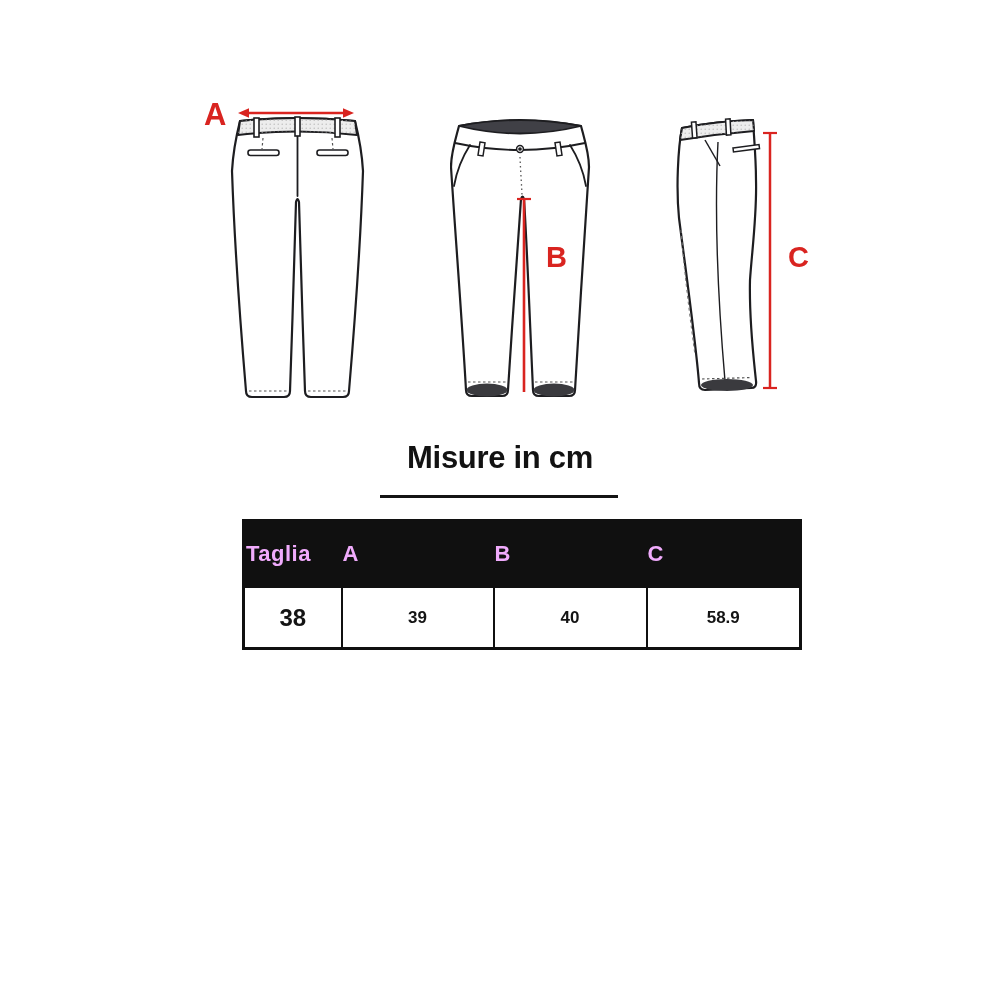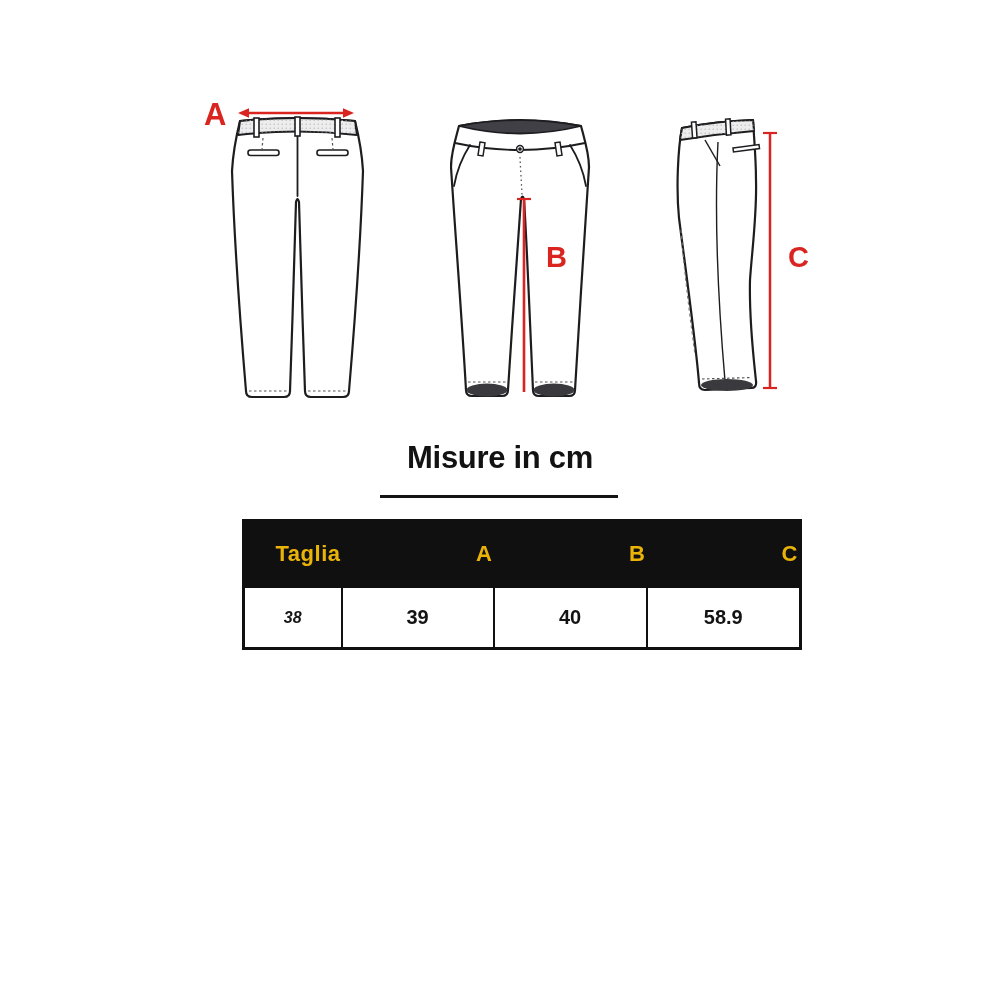--- a/index.html
+++ b/index.html
@@ -19,28 +19,28 @@
     font-size:31px;font-weight:bold;color:#121212;letter-spacing:-0.3px;
   }
   .title-underline{
     position:absolute;left:380px;top:495px;width:238px;height:3px;background:#141414;
   }
   table.size-table{
     position:absolute;left:242px;top:519px;width:557px;
     border-collapse:collapse;table-layout:fixed;border:3px solid #101010;
   }
   table.size-table th{
-    background:#101010;color:#eab308;font-size:22px;font-weight:bold;
-    height:62px;text-align:right;border:0;letter-spacing:.5px;
+    background:#101010;color:#f0abfc;font-size:22px;font-weight:bold;
+    height:62px;text-align:left;border:0;letter-spacing:.5px;
   }
   table.size-table td{
-    background:#ffffff;color:#141414;font-size:20px;font-weight:bold;
+    background:#ffffff;color:#141414;font-size:17px;font-weight:bold;
     height:57px;text-align:center;border:2.5px solid #101010;
   }
-  table.size-table td.cell-size{font-size:16px;font-style:italic;}
+  table.size-table td.cell-size{font-size:24px;}
 </style>
 </head>
 <body>
 
 <div class="canvas">
 
   <svg class="flat" style="left:225px;top:95px" width="150" height="315" viewBox="0 0 150 315">
     <defs>
       <pattern id="stipA" width="4" height="4" patternUnits="userSpaceOnUse">
         <circle cx="1.2" cy="1.2" r="0.7" fill="#b9b9b9"></circle>

